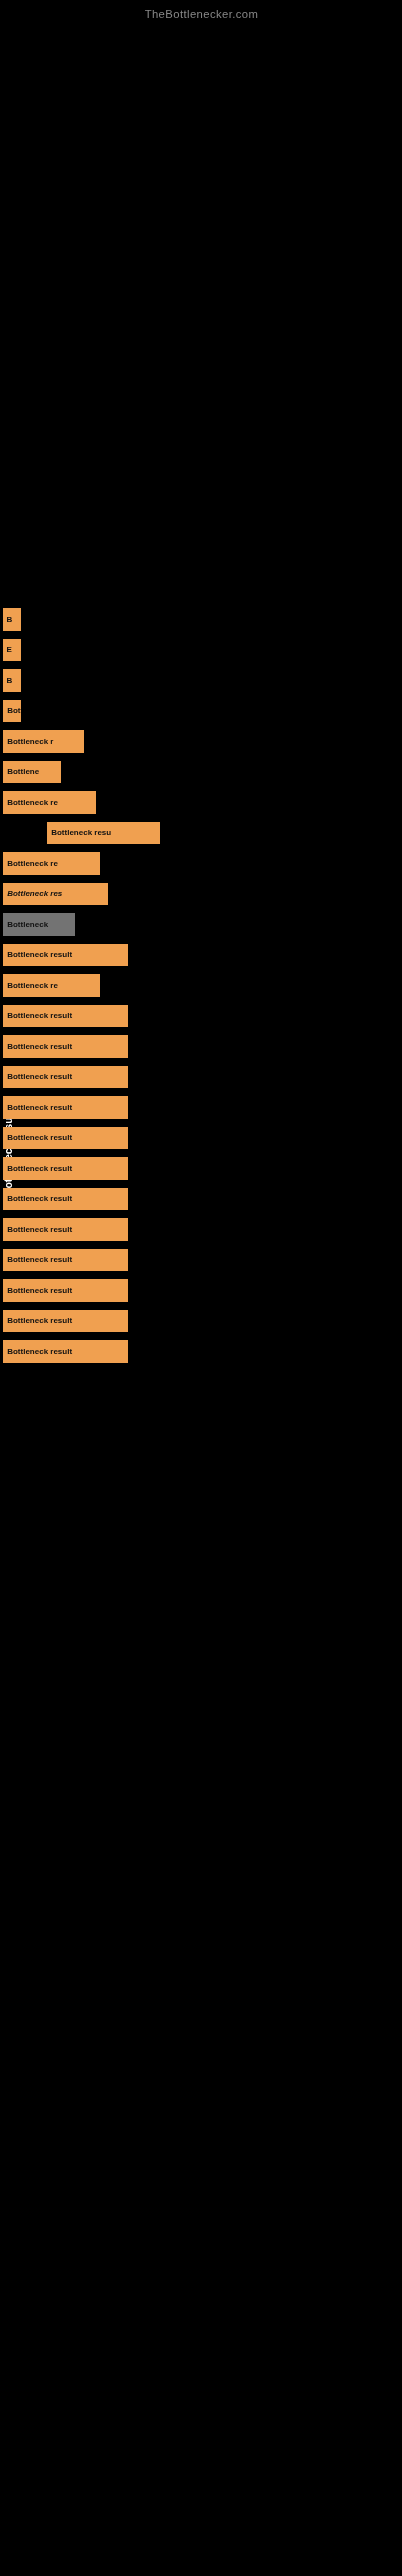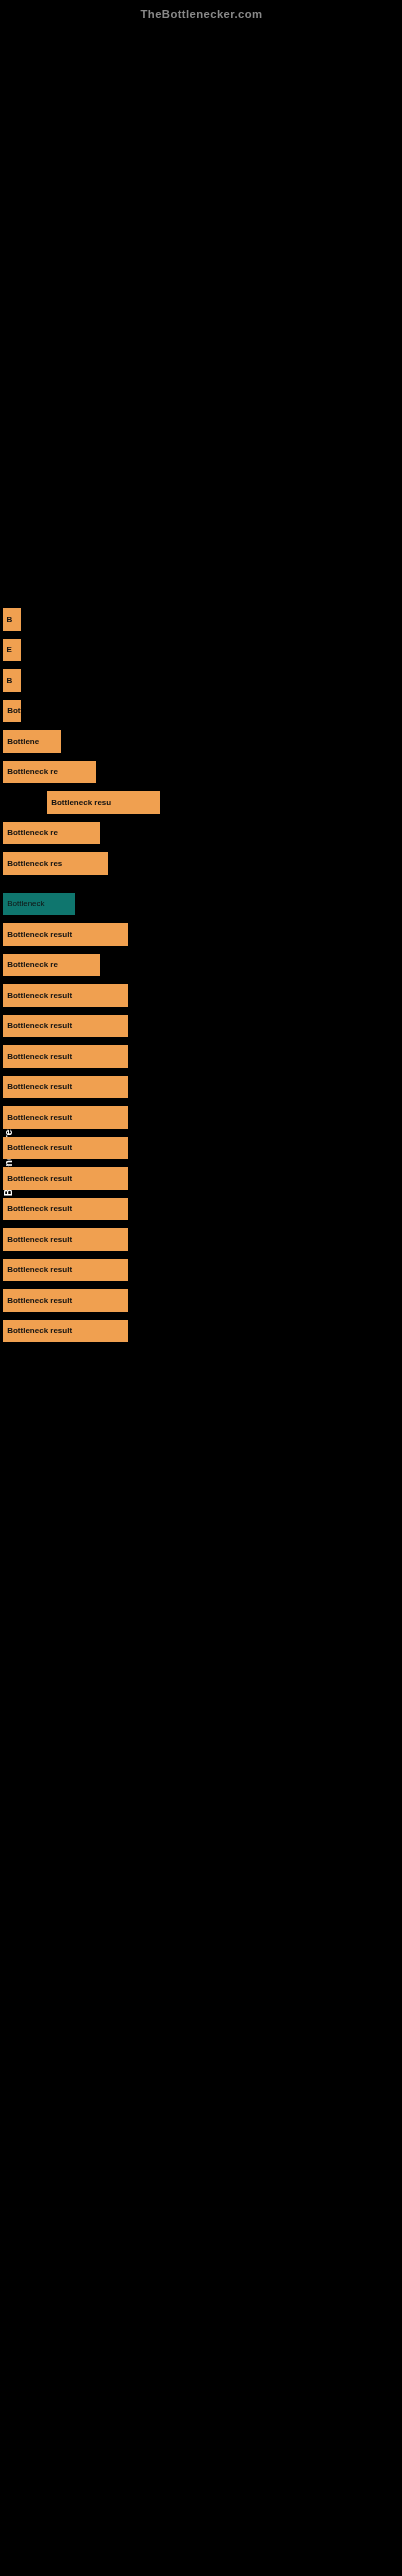--- a/index.html
+++ b/index.html
@@ -11,21 +11,20 @@
       position: relative;
       overflow-x: hidden;
     }
 
     .site-title {
       text-align: center;
       color: #888;
       font-size: 11.3px;
       padding: 8px 0 4px;
       letter-spacing: 0.4px;
-      font-weight: bold;
     }
 
     .main-chart-area {
       width: 100%;
       height: 547px;
       background: #000;
       position: relative;
     }
   </style>
 </head>
@@ -69,43 +68,46 @@
   </div>
 
   <div style="margin-bottom: 8px;">
     <div style="background:#f0a050; height:22.5px; width:17.7px; display:inline-flex; align-items:center; padding:0 3.2px; font-size:8px; font-weight:700; color:#111; white-space:nowrap; overflow:hidden;">B</div>
   </div>
 
   <div style="margin-bottom: 8px;">
     <div style="background:#f0a050; height:22.5px; width:18px; display:inline-flex; align-items:center; padding:0 4px; font-size:8px; font-weight:700; color:#111; white-space:nowrap; overflow:hidden;">Bottl</div>
   </div>
 
+  <div style="margin-bottom: 8px;">
+    <div style="background:#f0a050; height:22.5px; width:81px; display:inline-flex; align-items:center; padding:0 4px; font-size:8px; font-weight:700; color:#111; white-space:nowrap; overflow:hidden;">Bottleneck r</div>
+  </div>
 
   <div style="margin-bottom: 8px; margin-top: 8px;">
     <div style="background:#f0a050; height:22.5px; width:58px; display:inline-flex; align-items:center; padding:0 4px; font-size:8px; font-weight:700; color:#111; white-space:nowrap; overflow:hidden;">Bottlene</div>
   </div>
 
   <div style="margin-bottom: 8px;">
     <div style="background:#f0a050; height:22.5px; width:93px; display:inline-flex; align-items:center; padding:0 4px; font-size:8px; font-weight:700; color:#111; white-space:nowrap; overflow:hidden;">Bottleneck re</div>
   </div>
 
   <div style="margin-bottom: 8px; padding-left: 44px;">
     <div style="background:#f0a050; height:22.5px; width:113px; display:inline-flex; align-items:center; padding:0 4px; font-size:8px; font-weight:700; color:#111; white-space:nowrap; overflow:hidden;">Bottleneck resu</div>
   </div>
 
   <div style="margin-bottom: 8px;">
     <div style="background:#f0a050; height:22.5px; width:97px; display:inline-flex; align-items:center; padding:0 4px; font-size:8px; font-weight:700; color:#111; white-space:nowrap; overflow:hidden;">Bottleneck re</div>
   </div>
 
-  <div style="margin-bottom: 18px;">
+  <div style="margin-bottom: 8px; font-style: italic;">
     <div style="background:#f0a050; height:22.5px; width:105px; display:inline-flex; align-items:center; padding:0 4px; font-size:8px; font-weight:700; color:#111; white-space:nowrap; overflow:hidden;">Bottleneck res</div>
   </div>
 
   <div style="margin-bottom: 8px;">
-    <div style="background:#0f766e; height:22.5px; width:72px; display:inline-flex; align-items:center; padding:0 4px; font-size:8px; font-weight:400; color:#111; white-space:nowrap; overflow:hidden;">Bottleneck</div>
+    <div style="background:#737373; height:22.5px; width:72px; display:inline-flex; align-items:center; padding:0 4px; font-size:8px; font-weight:700; color:#111; white-space:nowrap; overflow:hidden;">Bottleneck</div>
   </div>
 
   <div style="margin-bottom: 8px;">
     <div style="background:#f0a050; height:22.5px; width:125px; display:inline-flex; align-items:center; padding:0 4px; font-size:8px; font-weight:700; color:#111; white-space:nowrap; overflow:hidden;">Bottleneck result</div>
   </div>
 
   <div style="margin-bottom: 8px;">
     <div style="background:#f0a050; height:22.5px; width:97px; display:inline-flex; align-items:center; padding:0 4px; font-size:8px; font-weight:700; color:#111; white-space:nowrap; overflow:hidden;">Bottleneck re</div>
   </div>
 

